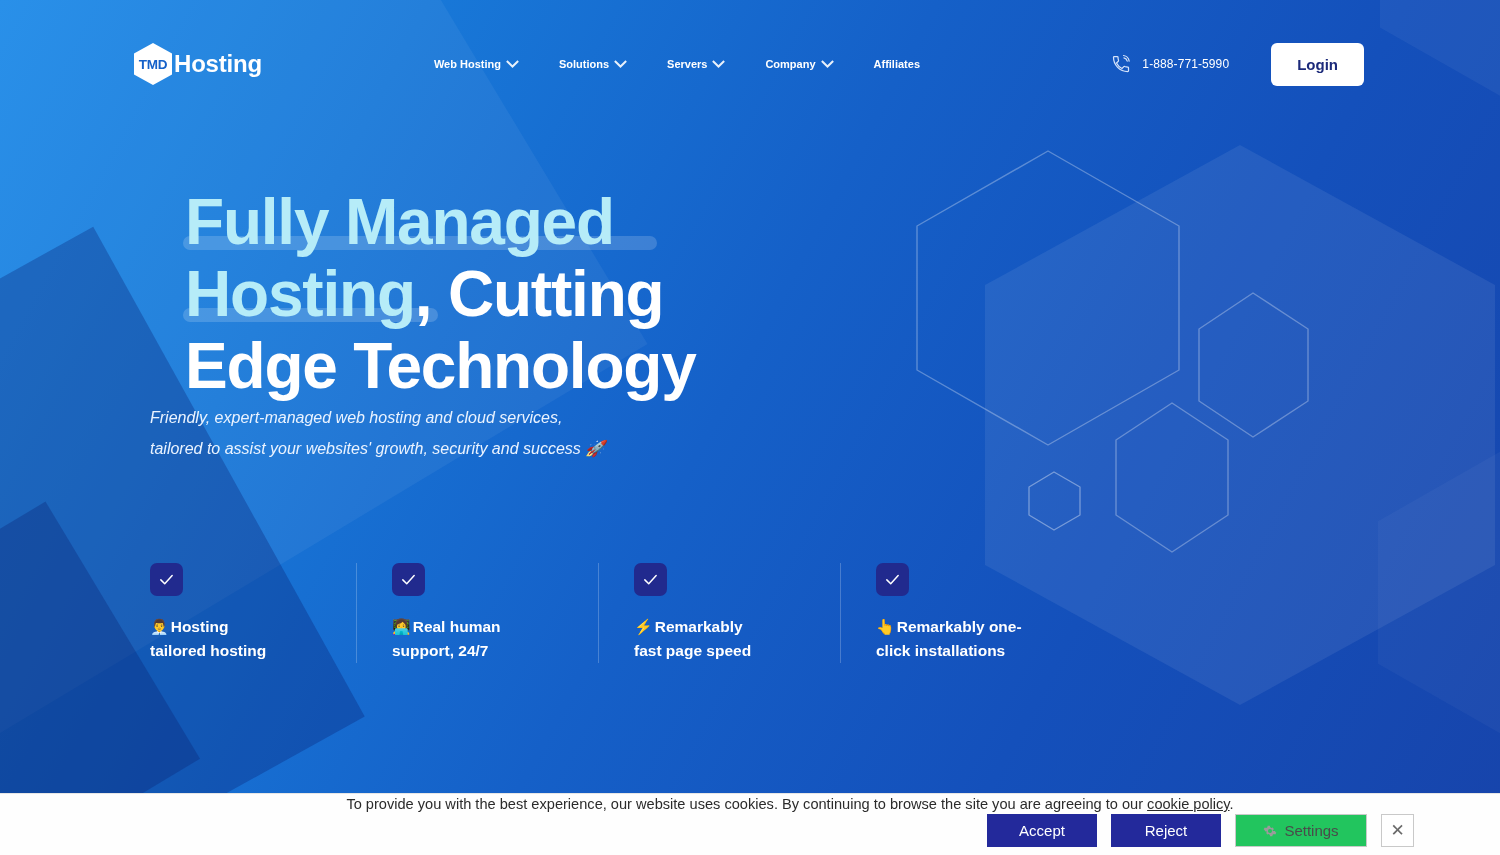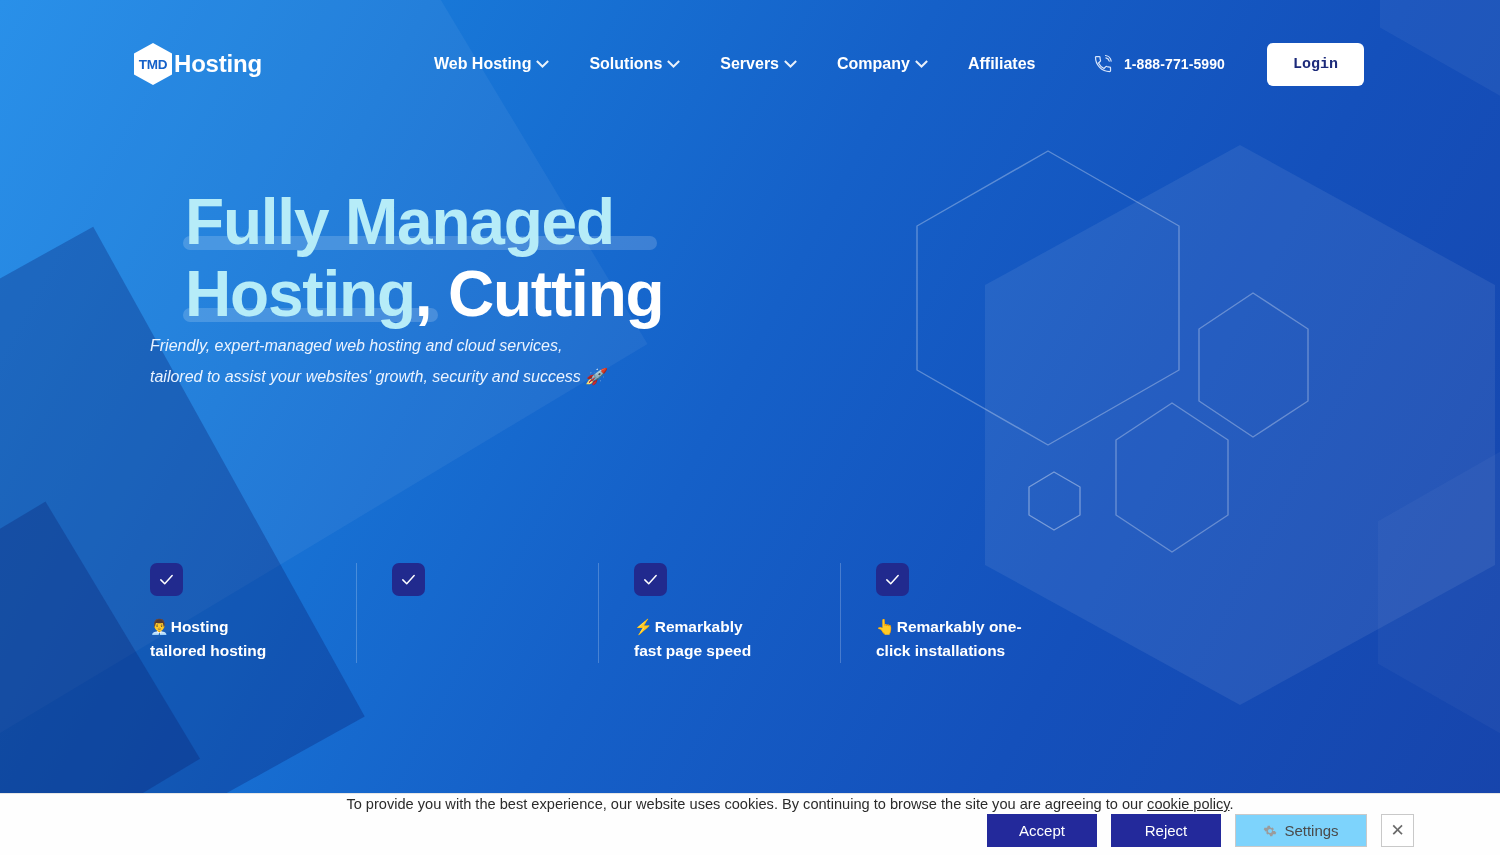--- a/index.html
+++ b/index.html
@@ -90,45 +90,45 @@
     letter-spacing: -0.2px; margin-left: 2px;
   }
 
   .nav {
     display: flex; align-items: center;
     gap: 42px;
     margin-left: 172px;
   }
   .nav-item {
     display: flex; align-items: center; gap: 7px;
-    color: #ffffff; font-size: 16px; font-weight: 700;
+    color: #ffffff; font-size: 11px; font-weight: 700;
     cursor: pointer; white-space: nowrap;
   }
   .caret {
     width: 9px; height: 9px; display: inline-block;
     border-right: 2px solid rgba(255,255,255,0.9);
     border-bottom: 2px solid rgba(255,255,255,0.9);
     transform: rotate(45deg) translate(-2px,-2px);
   }
 
   .header-right {
     margin-left: auto;
     display: flex; align-items: center; gap: 42px;
   }
   .phone { display: flex; align-items: center; gap: 11px; cursor: pointer; }
-  .phone-num { color: #fff; font-size: 14px; font-weight: 700; letter-spacing: 0.1px; }
+  .phone-num { color: #fff; font-size: 12px; font-weight: 400; letter-spacing: 0.1px; }
 
   .login-btn {
     background: #ffffff;
     color: #1c2a7a;
     font-size: 15px; font-weight: 700;
     border: none; border-radius: 6px;
     padding: 13px 26px;
     cursor: pointer;
-    font-family: Liberation Mono, monospace;
+    font-family: Liberation Sans, sans-serif;
   }
 
   
   .hero { position: absolute; left: 150px; top: 186px; z-index: 10; width: 760px; }
 
   .headline {
     font-size: 64px;
     line-height: 72px;
     font-weight: 700;
     color: #ffffff;
@@ -222,21 +222,21 @@
     color: #ffffff;
     border: none;
     font-size: 15px;
     font-weight: 400;
     width: 110px;
     height: 33px;
     cursor: pointer;
     font-family: "Liberation Sans", sans-serif;
   }
   .btn-settings {
-    background: #7dd3fc;
+    background: #22c55e;
     color: #4a4a4a;
     border: 1px solid #c9c9c9;
     font-size: 15px;
     width: 132px;
     height: 33px;
     cursor: pointer;
     display: flex; align-items: center; justify-content: center; gap: 7px;
     font-family: "Liberation Sans", sans-serif;
   }
   .btn-close {
@@ -324,20 +324,23 @@
   <div class="hero">
     <h1 class="headline">
       <span class="hl-line hl-1">
         <span class="mark"></span>
         <span class="hl-accent">Fully Managed</span>
       </span>
       <span class="hl-line hl-2">
         <span class="mark"></span>
         <span class="hl-accent">Hosting</span><span>, Cutting</span>
       </span>
+      <span class="hl-line hl-3">
+        <span>Edge Technology</span>
+      </span>
     </h1>
 
     <p class="subtitle">
       <span>Friendly, expert-managed web hosting and cloud services,</span><br>
       <span>tailored to assist your websites' growth, security and success 🚀</span>
     </p>
   </div>
 
   <div class="features">
 
@@ -351,20 +354,24 @@
         <span class="feature-emoji">👨‍💼</span><span>Hosting</span><br>
         <span>tailored hosting</span>
       </div>
     </div>
 
     <div class="feature">
       <div class="check-box">
         <svg width="17" height="17" viewBox="0 0 24 24">
             <path d="M4 12.5l5.5 5.5L20 6.5" fill="none" stroke="#ffffff" stroke-width="2.1" stroke-linecap="round" stroke-linejoin="round"></path>
           </svg>
+      </div>
+      <div class="feature-text">
+        <span class="feature-emoji">👩‍💻</span><span>Real human</span><br>
+        <span>support, 24/7</span>
       </div>
     </div>
 
     <div class="feature">
       <div class="check-box">
         <svg width="17" height="17" viewBox="0 0 24 24">
             <path d="M4 12.5l5.5 5.5L20 6.5" fill="none" stroke="#ffffff" stroke-width="2.1" stroke-linecap="round" stroke-linejoin="round"></path>
           </svg>
       </div>
       <div class="feature-text">

